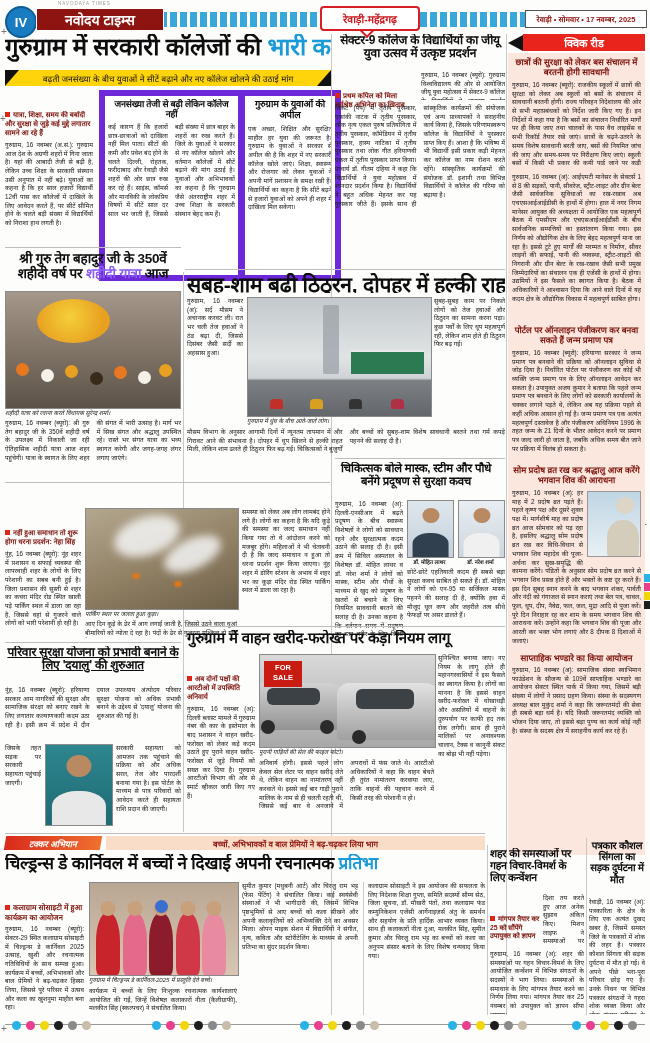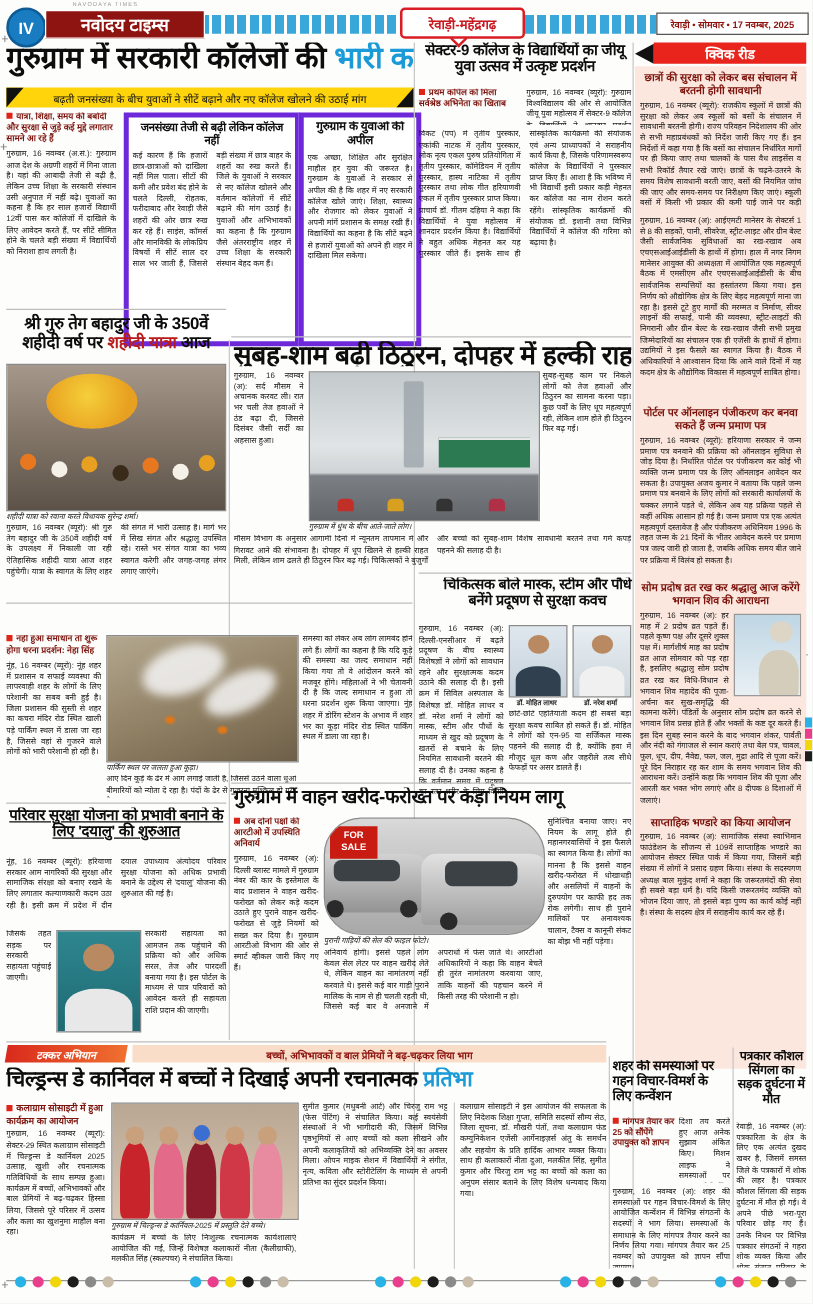--- a/index.html
+++ b/index.html
@@ -3,24 +3,24 @@
 <meta charset="utf-8">
 <style>
   html,body{margin:0;padding:0;background:#e9e9e9;}
   #page{position:relative;width:650px;height:1043px;background:#fdfdfc;overflow:hidden;
         font-family:"Liberation Sans","DejaVu Sans",sans-serif;}
   .abs{position:absolute;}
   .bt{font-size:6.3px;line-height:1.38;text-align:justify;color:#1c1c1c;overflow:hidden;}
   .c2{column-count:2;column-gap:7px;}
   .hl{font-weight:bold;color:#0d0d0d;line-height:1.12;letter-spacing:-.2px;overflow:hidden;}
   .nowrap{white-space:nowrap;}
-  .kick{font-weight:bold;color:#7d150e;line-height:1.28;overflow:hidden;}
+  .kick{font-weight:bold;color:#7d150e;line-height:1.28;overflow:hidden;margin-top:21px;}
   .sq{display:inline-block;width:5px;height:5px;background:#e02418;margin-right:3px;}
   .cap{font-size:6px;color:#222;font-style:italic;overflow:hidden;white-space:nowrap;}
-  .boxed{border:4px solid #6d28d9;padding:3px;background:#fff;}
+  .boxed{border:6px solid #6d28d9;padding:3px;background:#fff;}
   .photo{position:absolute;overflow:hidden;border:1px solid #8a8a8a;background:#ccc;}
   .vline{position:absolute;width:1px;background:#c8c8c8;}
   .hline{position:absolute;height:1px;background:#bdbdbd;}
   .stripes{background:repeating-linear-gradient(90deg,#3aa7db 0 7px,#fff 7px 10px);}
   .qr-title{font-weight:bold;color:#7d150e;text-align:center;line-height:1.22;overflow:hidden;}
   .dot{width:9px;height:9px;border-radius:50%;}
   .d1{background:#28b2e6}.d2{background:#e83e8c}.d3{background:#f2d60c}
   .d4{background:#1d1d1d}.d5{background:#8a8a8a}.d6{background:#c9bca9}
   .dots{position:absolute;display:flex;gap:5px;}
   .plus{position:absolute;color:#777;font-size:10px;line-height:10px;}
@@ -146,21 +146,21 @@
 
   <div class="abs" style="left:644px;top:574px;">
     <div class="regsq d1"></div>
       <div class="regsq d2"></div>
       <div class="regsq d3"></div>
       <div class="regsq d4"></div>
   </div>
 
   <div class="hline" style="left:5px;top:247px;width:176px;"></div>
   <div class="abs hl" style="left:5px;top:251px;width:176px;height:38px;font-size:13.5px;text-align:center;">
-    <span>श्री गुरु तेग बहादुर जी के 350वें शहीदी वर्ष पर </span><span style="color:#b91c1c;margin-top:13px;">शहीदी यात्रा</span><span> आज</span>
+    <span>श्री गुरु तेग बहादुर जी के 350वें शहीदी वर्ष पर </span><span style="color:#8b5cf6;margin-top:13px;">शहीदी यात्रा</span><span> आज</span>
   </div>
   <div class="photo ph-proc" style="left:5px;top:291px;width:174px;height:116px;">
     <div class="proc-canopy"></div>
     <div class="proc-head" style="left:6%;bottom:28%;background:#e87820;"></div>
     <div class="proc-head" style="left:20%;bottom:22%;background:#f5f0e8;"></div>
     <div class="proc-head" style="left:34%;bottom:26%;background:#e8a020;"></div>
     <div class="proc-head" style="left:48%;bottom:20%;background:#3a2a1a;"></div>
     <div class="proc-head" style="left:62%;bottom:25%;background:#e87820;"></div>
     <div class="proc-head" style="left:76%;bottom:21%;background:#f5f0e8;"></div>
     <div class="proc-head" style="left:88%;bottom:27%;background:#e8a020;"></div>
@@ -193,42 +193,42 @@
     <div class="smoke" style="left:18%;top:8%;width:45%;height:38%;transform:rotate(-18deg);"></div>
     <div class="smoke" style="left:50%;top:30%;width:40%;height:30%;transform:rotate(-25deg);"></div>
     <div class="flame" style="left:30%;bottom:30%;"></div>
     <div class="flame" style="left:58%;bottom:22%;"></div>
   </div>
   <div class="abs bt" style="left:242px;top:508px;width:88px;height:130px;">समस्या को लेकर अब लोग लामबंद होने लगे हैं। लोगों का कहना है कि यदि कूड़े की समस्या का जल्द समाधान नहीं किया गया तो वे आंदोलन करने को मजबूर होंगे। महिलाओं ने भी चेतावनी दी है कि जल्द समाधान न हुआ तो धरना प्रदर्शन शुरू किया जाएगा। नूंह शहर में डोरिंग स्टेशन के अभाव में शहर भर का कूड़ा मंदिर रोड स्थित पार्किंग स्थल में डाला जा रहा है।</div>
   <div class="abs cap" style="left:85px;top:610px;width:152px;">पार्किंग स्थल पर जलता हुआ कूड़ा।</div>
   <div class="abs bt" style="left:85px;top:620px;width:152px;height:18px;">आए दिन कूड़े के ढेर में आग लगाई जाती है, जिससे उठने वाला धुआं बीमारियों को न्योता दे रहा है। पंदों के ढेर से गुजरना मुश्किल हो गया है।</div>
 
   <div class="hline" style="left:335px;top:458px;width:170px;"></div>
-  <div class="abs hl" style="left:345px;top:462px;width:170px;height:34px;font-size:11.5px;text-align:center;">चिकित्सक बोले मास्क, स्टीम और पौधे बनेंगे प्रदूषण से सुरक्षा कवच</div>
+  <div class="abs hl" style="left:331px;top:462px;width:170px;height:34px;font-size:11.5px;text-align:center;">चिकित्सक बोले मास्क, स्टीम और पौधे बनेंगे प्रदूषण से सुरक्षा कवच</div>
   <div class="abs bt" style="left:335px;top:500px;width:68px;height:138px;">गुरुग्राम, 16 नवम्बर (अ): दिल्ली-एनसीआर में बढ़ते प्रदूषण के बीच स्वास्थ्य विशेषज्ञों ने लोगों को सावधान रहने और सुरक्षात्मक कदम उठाने की सलाह दी है। इसी क्रम में सिविल अस्पताल के विशेषज्ञ डॉ. मोहित लाथर व डॉ. नरेश शर्मा ने लोगों को मास्क, स्टीम और पौधों के माध्यम से खुद को प्रदूषण के खतरों से बचाने के लिए नियमित सावधानी बरतने की सलाह दी है। उनका कहना है कि वर्तमान समय में प्रदूषण का स्तर शरीर के लिए किसी भी श्रेणी में खतरनाक हो सकता है।</div>
   <div class="photo ph-doc1 person" style="left:407px;top:500px;width:45px;height:56px;"></div>
   <div class="abs" style="left:407px;top:558px;width:45px;font-size:5.5px;font-weight:bold;text-align:center;color:#222;white-space:nowrap;overflow:hidden;">डॉ. मोहित लाथर</div>
   <div class="photo ph-doc2 person" style="left:458px;top:500px;width:45px;height:56px;"></div>
   <div class="abs" style="left:458px;top:558px;width:45px;font-size:5.5px;font-weight:bold;text-align:center;color:#222;white-space:nowrap;overflow:hidden;">डॉ. नरेश शर्मा</div>
   <div class="abs bt" style="left:407px;top:568px;width:98px;height:70px;">छोटे-छोटे एहतियाती कदम ही सबसे बड़ा सुरक्षा कवच साबित हो सकते हैं। डॉ. मोहित ने लोगों को एन-95 या सर्जिकल मास्क पहनने की सलाह दी है, क्योंकि हवा में मौजूद धूल कण और जहरीले तत्व सीधे फेफड़ों पर असर डालते हैं।</div>
 
   <div class="hline" style="left:5px;top:642px;width:176px;"></div>
   <div class="abs hl" style="left:5px;top:646px;width:176px;height:36px;font-size:12px;text-align:center;text-decoration:underline;">परिवार सुरक्षा योजना को प्रभावी बनाने के लिए 'दयालु' की शुरुआत</div>
   <div class="abs bt c2" style="left:5px;top:686px;width:176px;height:54px;">नूंह, 16 नवम्बर (ब्यूरो): हरियाणा सरकार आम नागरिकों की सुरक्षा और सामाजिक संरक्षा को बनाए रखने के लिए लगातार कल्याणकारी कदम उठा रही है। इसी क्रम में प्रदेश में दीन दयाल उपाध्याय अंत्योदय परिवार सुरक्षा योजना को अधिक प्रभावी बनाने के उद्देश्य से 'दयालु' योजना की शुरुआत की गई है।</div>
   <div class="abs bt" style="left:5px;top:744px;width:36px;height:84px;">जिसके तहत सड़क पर सरकारी सहायता पहुंचाई जाएगी।</div>
   <div class="photo ph-port person" style="left:45px;top:744px;width:66px;height:80px;"></div>
   <div class="abs bt" style="left:116px;top:744px;width:65px;height:84px;">सरकारी सहायता को आमजन तक पहुंचाने की प्रक्रिया को और अधिक सरल, तेज और पारदर्शी बनाया गया है। इस पोर्टल के माध्यम से पात्र परिवारों को आवेदन करते ही सहायता राशि प्रदान की जाएगी।</div>
 
   <div class="hline" style="left:185px;top:626px;width:320px;"></div>
   <div class="abs hl nowrap" style="left:187px;top:630px;width:318px;height:20px;font-size:15px;">गुरुग्राम में वाहन खरीद-फरोख्त पर कड़ा नियम लागू</div>
   <div class="abs" style="left:187px;top:654px;width:68px;height:176px;overflow:hidden;">
     <div class="kick" style="font-size:7px;"><span class="sq"></span><span>अब दोनों पक्षों की आरटीओ में उपस्थिति अनिवार्य</span></div>
     <div class="bt" style="margin-top:3px;height:136px;">गुरुग्राम, 16 नवम्बर (अ): दिल्ली ब्लास्ट मामले में गुरुग्राम नंबर की कार के इस्तेमाल के बाद प्रशासन ने वाहन खरीद-फरोख्त को लेकर कड़े कदम उठाते हुए पुराने वाहन खरीद-फरोख्त से जुड़े नियमों को सख्त कर दिया है। गुरुग्राम आरटीओ विभाग की ओर से स्मार्ट व्हीकल जारी किए गए हैं।</div>
   </div>
-  <div class="photo ph-cars" style="left:259px;top:654px;width:175px;height:92px;border-radius:30px;">
+  <div class="photo ph-cars" style="left:259px;top:654px;width:175px;height:92px;">
     <div class="car" style="left:-6%;bottom:18%;width:55%;height:52%;">
       <div class="win"></div>
         <div class="wheel" style="left:12%;"></div>
         <div class="wheel" style="right:12%;"></div>
     </div>
     <div class="car" style="right:-4%;bottom:8%;width:60%;height:62%;background:linear-gradient(180deg,#e2e2e2,#a0a0a0);">
       <div class="win"></div>
         <div class="wheel" style="left:14%;"></div>
     </div>
     <div class="sale">

